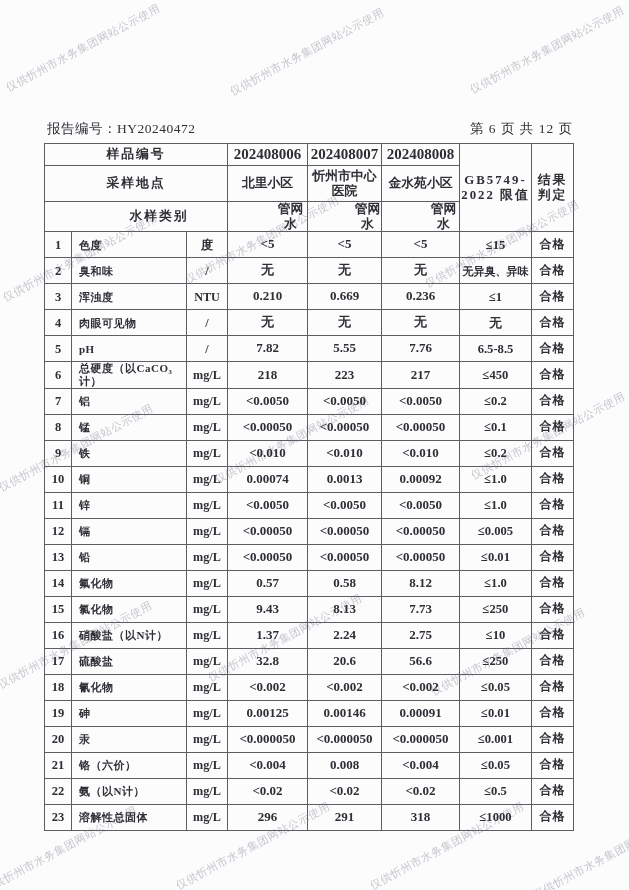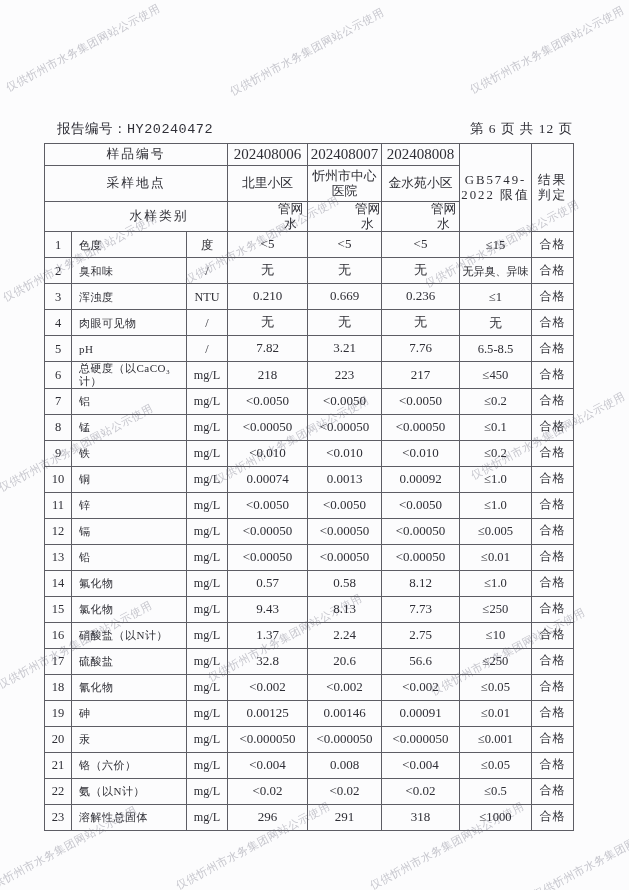--- a/index.html
+++ b/index.html
@@ -15,26 +15,26 @@
         letter-spacing:0.5px; transform:translate(-50%,-50%) rotate(-28deg);
         font-family:"Liberation Sans","DejaVu Sans",sans-serif; user-select:none; }
 
   .content { position:absolute; inset:0; z-index:1; }
 
   .title { position:absolute; top:85px; left:44px; width:529px; text-align:center;
            font-size:17.5px; font-weight:bold; letter-spacing:0.5px; color:#28282e; }
 
   .meta { position:absolute; top:120px; left:44px; width:529px; display:flex;
           justify-content:space-between; font-size:13.5px; color:#303038; }
-  .meta .report-no { margin-left:13px; letter-spacing:0.5px;font-family:Liberation Mono, monospace; }
+  .meta .report-no { margin-left:3px; letter-spacing:0.5px; }
   .meta .page-info { letter-spacing:1px; }
 
   table.report { position:absolute; top:143px; left:44px; width:529px;
                  border-collapse:collapse; table-layout:fixed; font-size:13px;
-                 color:#2e2e35; }
+                 color:#2e2e35;font-weight:bold; }
   table.report td { border:1px solid #5d5d64; text-align:center;
                     vertical-align:middle; padding:0; line-height:1.15;
                     overflow:hidden; }
 
   tr.h1 td { height:22px; }
   tr.h2 td { height:36px; font-size:12.8px; }
   tr.h3 td { height:21px; font-size:12.8px;padding-left:46px; }
   .lbl { letter-spacing:2px; font-size:12.8px; }
   .sid { font-size:15px; }
 
@@ -166,21 +166,21 @@
     <td class="c-val">无</td>
     <td class="c-val">无</td>
     <td class="c-limit">无</td>
     <td class="c-verdict">合格</td>
   </tr>
           <tr>
     <td class="c-no">5</td>
     <td class="c-name">pH</td>
     <td class="c-unit">/</td>
     <td class="c-val">7.82</td>
-    <td class="c-val">3.21</td>
+    <td class="c-val">5.55</td>
     <td class="c-val">7.76</td>
     <td class="c-limit">6.5-8.5</td>
     <td class="c-verdict">合格</td>
   </tr>
           <tr>
     <td class="c-no">6</td>
     <td class="c-name">总硬度（以CaCO₃计）</td>
     <td class="c-unit">mg/L</td>
     <td class="c-val">218</td>
     <td class="c-val">223</td>

